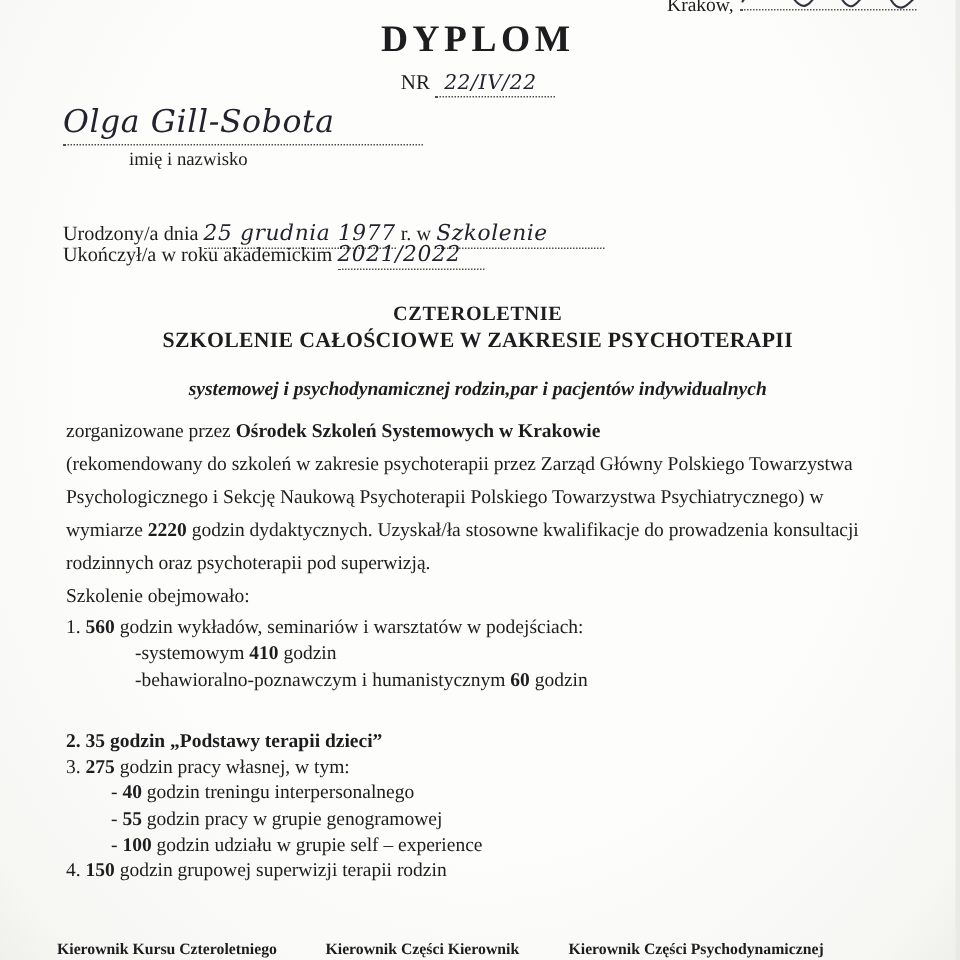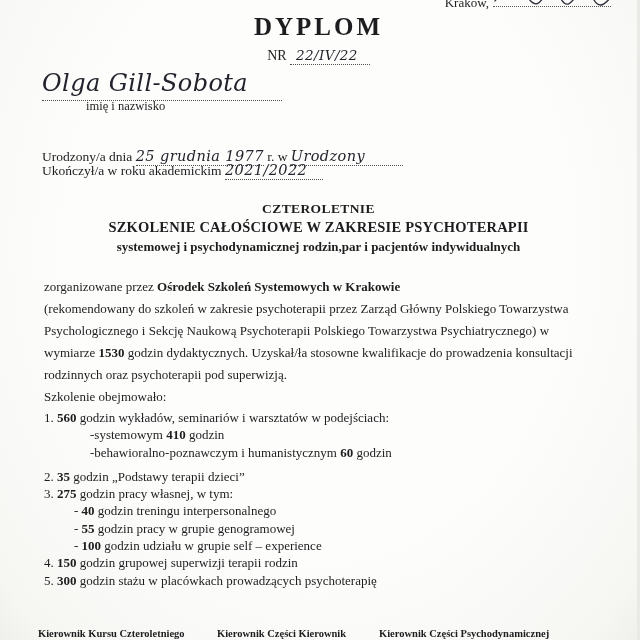--- a/index.html
+++ b/index.html
@@ -23,44 +23,44 @@
   .scribble { position:absolute; left:46px; top:-8px; }
 
   .title { position:absolute; top:13px; left:0; right:0; text-align:center;
            font-size:25px; font-weight:700; letter-spacing:3px; }
 
   .nr-line { position:absolute; top:47px; left:0; right:0; text-align:center; font-size:14px; }
   .nr-val { font-size:13.5px; padding:0 12px 1px 6px; }
 
   .name-line { position:absolute; top:69px; left:42px; }
   .namewrap { display:inline-block; width:240px; padding-bottom:3px; }
-  .name { font-size:24px; }
+  .name { font-size:21px; }
 
   .name-caption { position:absolute; top:99px; left:86px; font-size:12.5px; }
 
   .born-line { position:absolute; top:127px; left:42px; font-size:13.5px; white-space:nowrap; }
   .born-line .hand { font-size:14.5px; }
   .placewrap { display:inline-block; min-width:112px; }
 
   .grad-line { position:absolute; top:162px; left:42px; font-size:13.5px; white-space:nowrap; }
   .grad-line .hand { font-size:14.5px; padding-right:16px; }
 
   .course { position:absolute; top:201px; left:0; right:0; text-align:center; font-weight:700; }
   .c1 { font-size:13.5px; letter-spacing:.4px; }
   .c2 { font-size:14.5px; margin-top:2px; letter-spacing:.2px; }
-  .c3 { font-size:13px; margin-top:3px; }
+  .c3 { font-size:13px; margin-top:15px;font-style:italic; }
 
   .bodytext { position:absolute; top:276px; left:44px; width:560px; font-size:13px; }
   .bodytext > div { line-height:22px; white-space:nowrap; }
 
   .list { position:absolute; top:409px; left:44px; width:560px; font-size:13px; }
   .list .li { line-height:17.3px; white-space:nowrap; }
   .sub1 { padding-left:46px; }
   .sub3 { padding-left:30px; }
-  .gapline { margin-top:7px; }
+  .gapline { margin-top:24px;font-weight:bold; }
 
   .sigs { position:absolute; top:628px; left:0; right:0; height:14px;
           font-size:10.5px; font-weight:700; white-space:nowrap; }
   .s1 { position:absolute; left:38px; }
   .s2 { position:absolute; left:217px; }
   .s3 { position:absolute; left:379px; }
 </style>
 </head>
 <body>
 
@@ -82,21 +82,21 @@
 
   <div class="name-line">
     <span class="namewrap dot"><span class="hand name">Olga Gill-Sobota</span></span>
   </div>
   <div class="name-caption">imię i nazwisko</div>
 
   <div class="born-line">
     <span>Urodzony/a dnia</span>
     <span class="hand dot">25 grudnia 1977</span>
     <span>r. w</span>
-    <span class="hand dot placewrap">Urodzony</span>
+    <span class="hand dot placewrap">Szkolenie</span>
   </div>
 
   <div class="grad-line">
     <span>Ukończył/a w roku akademickim</span>
     <span class="hand dot">2021/2022</span>
   </div>
 
   <div class="course">
     <div class="c1">CZTEROLETNIE</div>
     <div class="c2">SZKOLENIE CAŁOŚCIOWE W ZAKRESIE PSYCHOTERAPII</div>
@@ -105,21 +105,21 @@
 
   <div class="bodytext">
     <div>
       <span>zorganizowane przez</span>
       <b>Ośrodek Szkoleń Systemowych w Krakowie</b>
     </div>
     <div>(rekomendowany do szkoleń w zakresie psychoterapii przez Zarząd Główny Polskiego Towarzystwa</div>
     <div>Psychologicznego i Sekcję Naukową Psychoterapii Polskiego Towarzystwa Psychiatrycznego) w</div>
     <div>
       <span>wymiarze</span>
-      <b>1530</b>
+      <b>2220</b>
       <span>godzin dydaktycznych. Uzyskał/ła stosowne kwalifikacje do prowadzenia konsultacji</span>
     </div>
     <div>rodzinnych oraz psychoterapii pod superwizją.</div>
     <div>Szkolenie obejmowało:</div>
   </div>
 
   <div class="list">
     <div class="li">
       <span>1.</span>
       <b>560</b>
@@ -158,25 +158,20 @@
     <div class="li sub3">
       <span>-</span>
       <b>100</b>
       <span>godzin udziału w grupie self – experience</span>
     </div>
     <div class="li">
       <span>4.</span>
       <b>150</b>
       <span>godzin grupowej superwizji terapii rodzin</span>
     </div>
-    <div class="li">
-      <span>5.</span>
-      <b>300</b>
-      <span>godzin stażu w placówkach prowadzących psychoterapię</span>
-    </div>
   </div>
 
   <div class="sigs">
     <span class="s1">Kierownik Kursu Czteroletniego</span>
     <span class="s2">Kierownik Części Kierownik</span>
     <span class="s3">Kierownik Części Psychodynamicznej</span>
   </div>
 
 </div>
 

